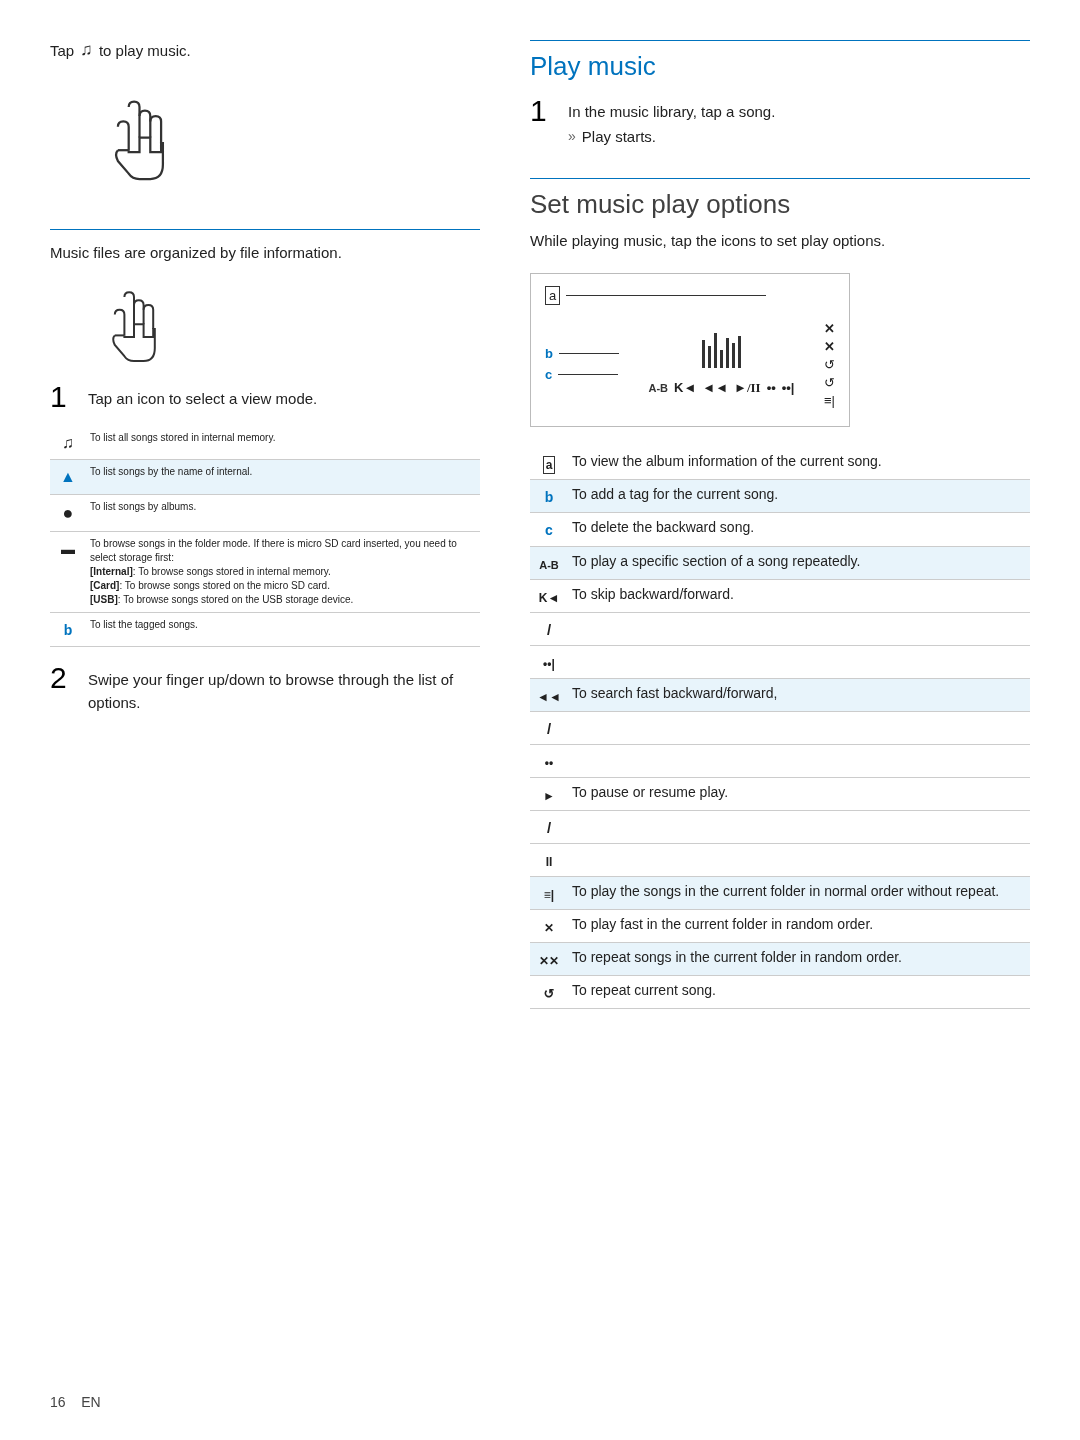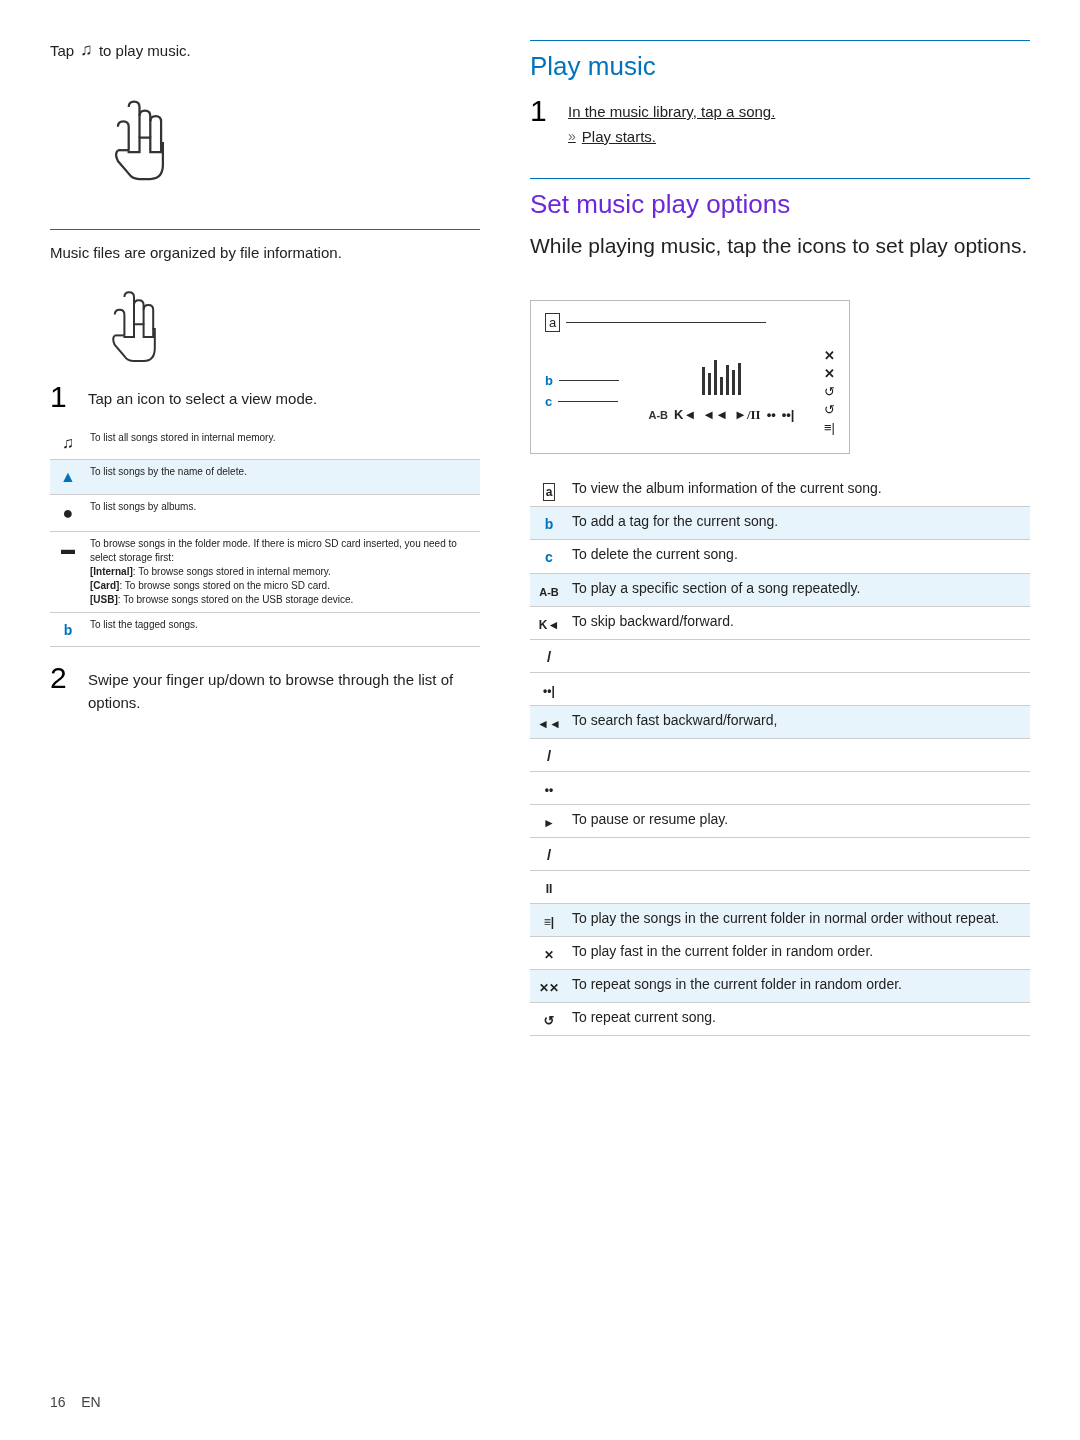--- a/index.html
+++ b/index.html
@@ -160,47 +160,46 @@
       font-size: 30px;
       font-weight: 300;
       color: #000;
       line-height: 1;
       min-width: 24px;
     }
     .play-step-content {
       font-size: 15px;
       padding-top: 5px;
       line-height: 1.5;
-      text-decoration: underline;
     }
     .arrow-item {
       display: flex;
       gap: 6px;
       align-items: flex-start;
       margin-top: 2px;
     }
     .arrow-sym {
       color: #666;
       font-size: 14px;
     }
 
     .set-options-section {
       margin-top: 20px;
     }
     .set-options-title {
       font-size: 26px;
       font-weight: 400;
-      color: #6d28d9;
+      color: #404040;
       border-top: 1.5px solid #0073be;
       padding-top: 10px;
       margin-bottom: 10px;
     }
     .set-options-desc {
-      font-size: 21px;
-      margin-bottom: 38px;
+      font-size: 15px;
+      margin-bottom: 20px;
       line-height: 1.5;
     }
 
     
     .player-ui {
       border: 1px solid #bbb;
       padding: 12px 14px 14px 14px;
       margin-bottom: 20px;
       position: relative;
       background: #fff;
@@ -329,21 +328,21 @@
     </div>
 
     <table class="icon-table">
       <tbody>
         <tr>
           <td><span style="font-size:16px;">♫</span></td>
           <td>To list all songs stored in internal memory.</td>
         </tr>
         <tr class="highlight-row">
           <td><span style="font-size:16px; color:#0073be;">▲</span></td>
-          <td>To list songs by the name of delete.</td>
+          <td>To list songs by the name of internal.</td>
         </tr>
         <tr>
           <td><span style="font-size:18px;">●</span></td>
           <td>To list songs by albums.</td>
         </tr>
         <tr>
           <td><span style="font-size:14px;">▬</span></td>
           <td>
             To browse songs in the folder mode. If there is micro SD card inserted, you need to select storage first:<br>
             <strong>[Internal]</strong>: To browse songs stored in internal memory.<br>
@@ -440,21 +439,21 @@
           <tr>
             <td><span style="font-size:12px; border:1px solid #333; padding:1px 2px;">a</span></td>
             <td>To view the album information of the current song.</td>
           </tr>
           <tr class="highlight">
             <td><span style="font-size:14px; color:#0073be; font-weight:bold;">b</span></td>
             <td>To add a tag for the current song.</td>
           </tr>
           <tr>
             <td><span style="font-size:14px; color:#0073be; font-weight:bold;">c</span></td>
-            <td>To delete the current song.</td>
+            <td>To delete the backward song.</td>
           </tr>
           <tr class="highlight">
             <td><span style="font-size:11px; font-weight:bold;">A-B</span></td>
             <td>To play a specific section of a song repeatedly.</td>
           </tr>
           <tr>
             <td><span style="font-size:12px; font-weight:bold;">K◄</span></td>
             <td>To skip backward/forward.</td>
           </tr>
           <tr>

